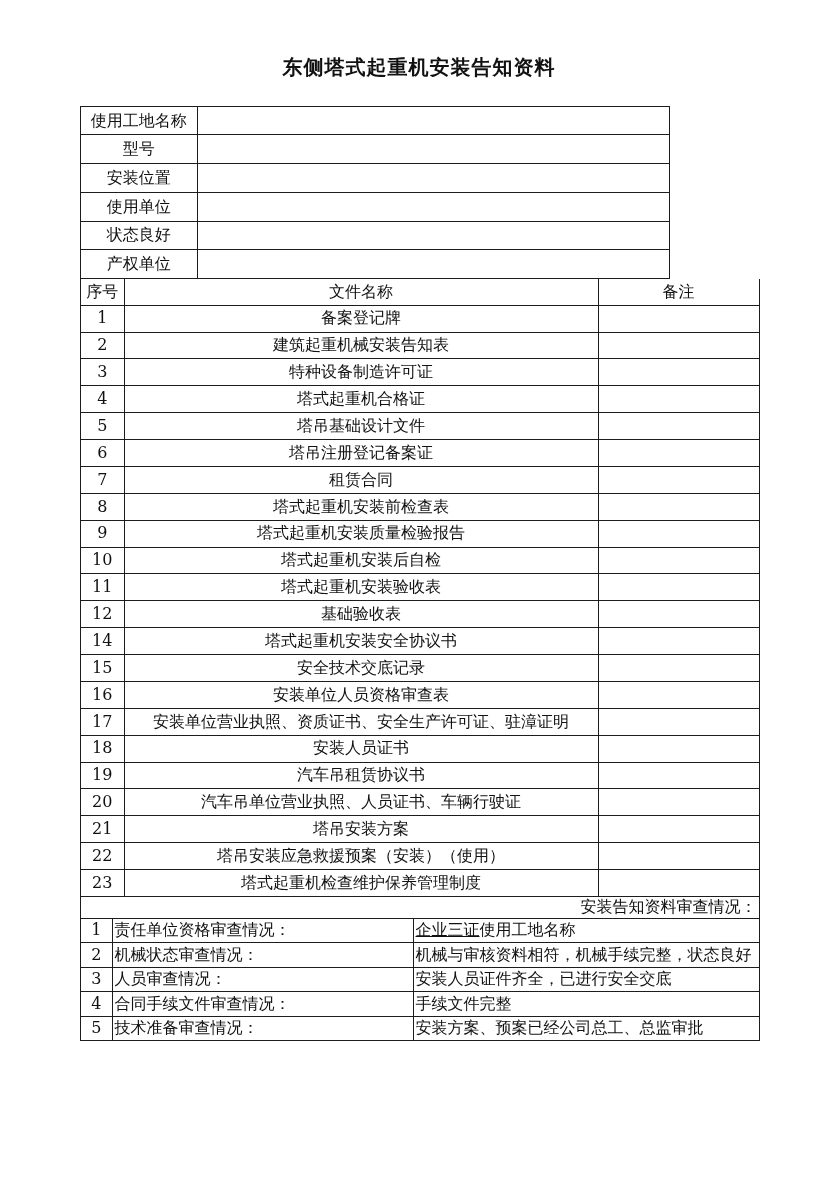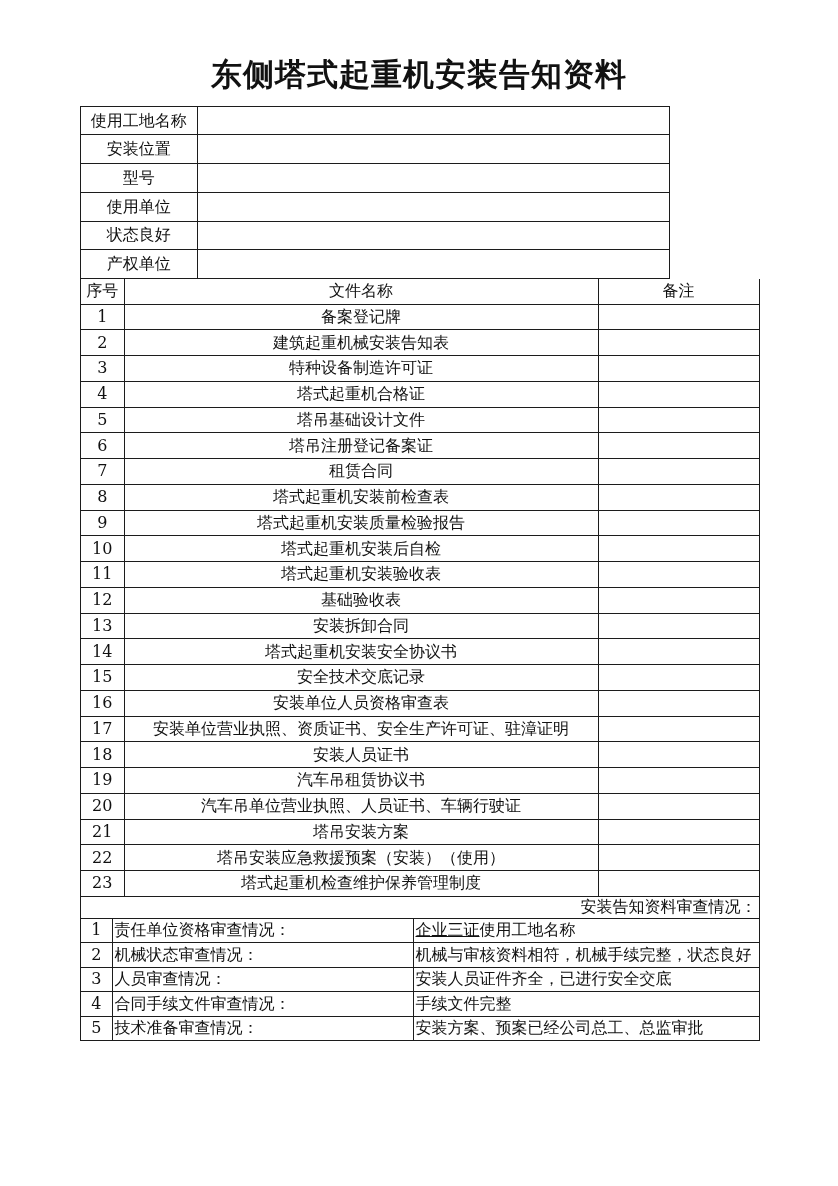--- a/index.html
+++ b/index.html
@@ -4,21 +4,21 @@
 <style>
   * { margin:0; padding:0; box-sizing:border-box; }
   html,body { background:#ffffff; }
   body {
     width:838px; height:1186px; position:relative; overflow:hidden;
     font-family:"DejaVu Serif","Liberation Serif",serif;
     color:#111111;
   }
   .title {
     position:absolute; top:54px; left:0; width:100%;
-    text-align:center; font-size:31px; font-weight:bold;
+    text-align:center; font-size:20px; font-weight:bold;
     letter-spacing:1px; white-space:nowrap;
   }
   .sheet {
     position:absolute; left:80px; top:106px; width:590px;
     border-top:1px solid #1c1c1c; border-left:1px solid #1c1c1c;
   }
   table { border-collapse:collapse; width:100%; table-layout:fixed; }
   td {
     border-right:1px solid #1c1c1c; border-bottom:1px solid #1c1c1c;
     font-size:16px; line-height:1.15; text-align:center; vertical-align:middle;
@@ -45,26 +45,26 @@
           <col style="width:116px">
           <col>
         </colgroup>
       <tbody id="info-body">
   <tr>
     <td>使用工地名称</td>
     <td></td>
   </tr>
 
   <tr>
+    <td>型号</td>
+    <td></td>
+  </tr>
+
+  <tr>
     <td>安装位置</td>
-    <td></td>
-  </tr>
-
-  <tr>
-    <td>型号</td>
     <td></td>
   </tr>
 
   <tr>
     <td>使用单位</td>
     <td></td>
   </tr>
 
   <tr>
     <td>状态良好</td>
@@ -156,25 +156,20 @@
     <td>塔式起重机安装验收表</td>
     <td></td>
   </tr>
 
   <tr>
     <td>12</td>
     <td>基础验收表</td>
     <td></td>
   </tr>
 
-  <tr>
-    <td>13</td>
-    <td>安装拆卸合同</td>
-    <td></td>
-  </tr>
 
   <tr>
     <td>14</td>
     <td>塔式起重机安装安全协议书</td>
     <td></td>
   </tr>
 
   <tr>
     <td>15</td>
     <td>安全技术交底记录</td>

